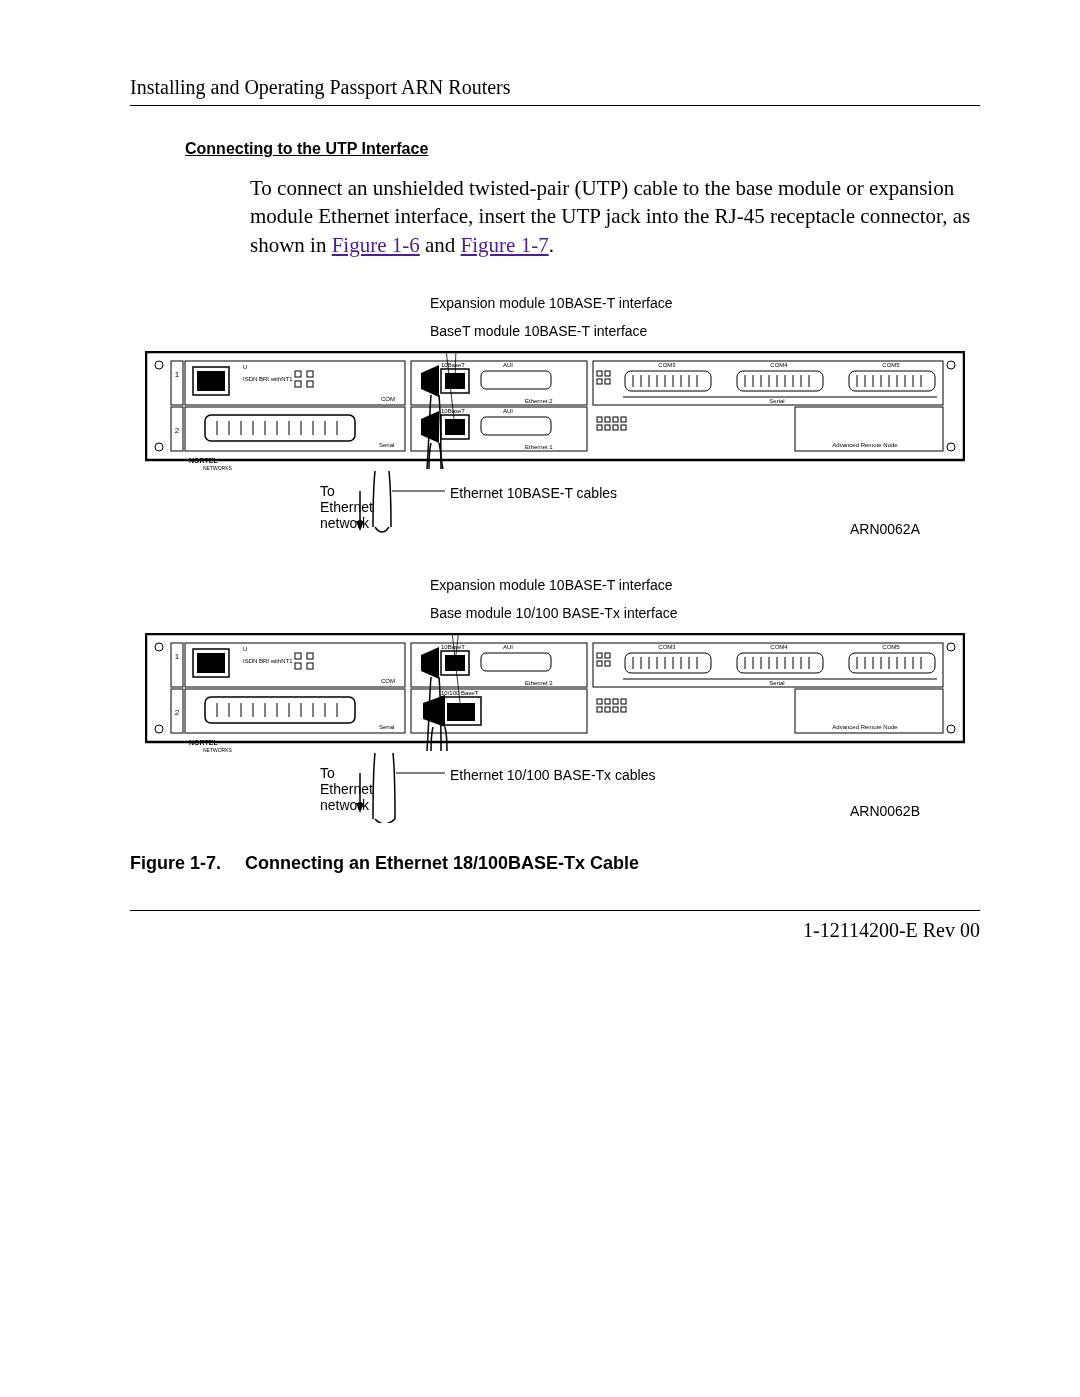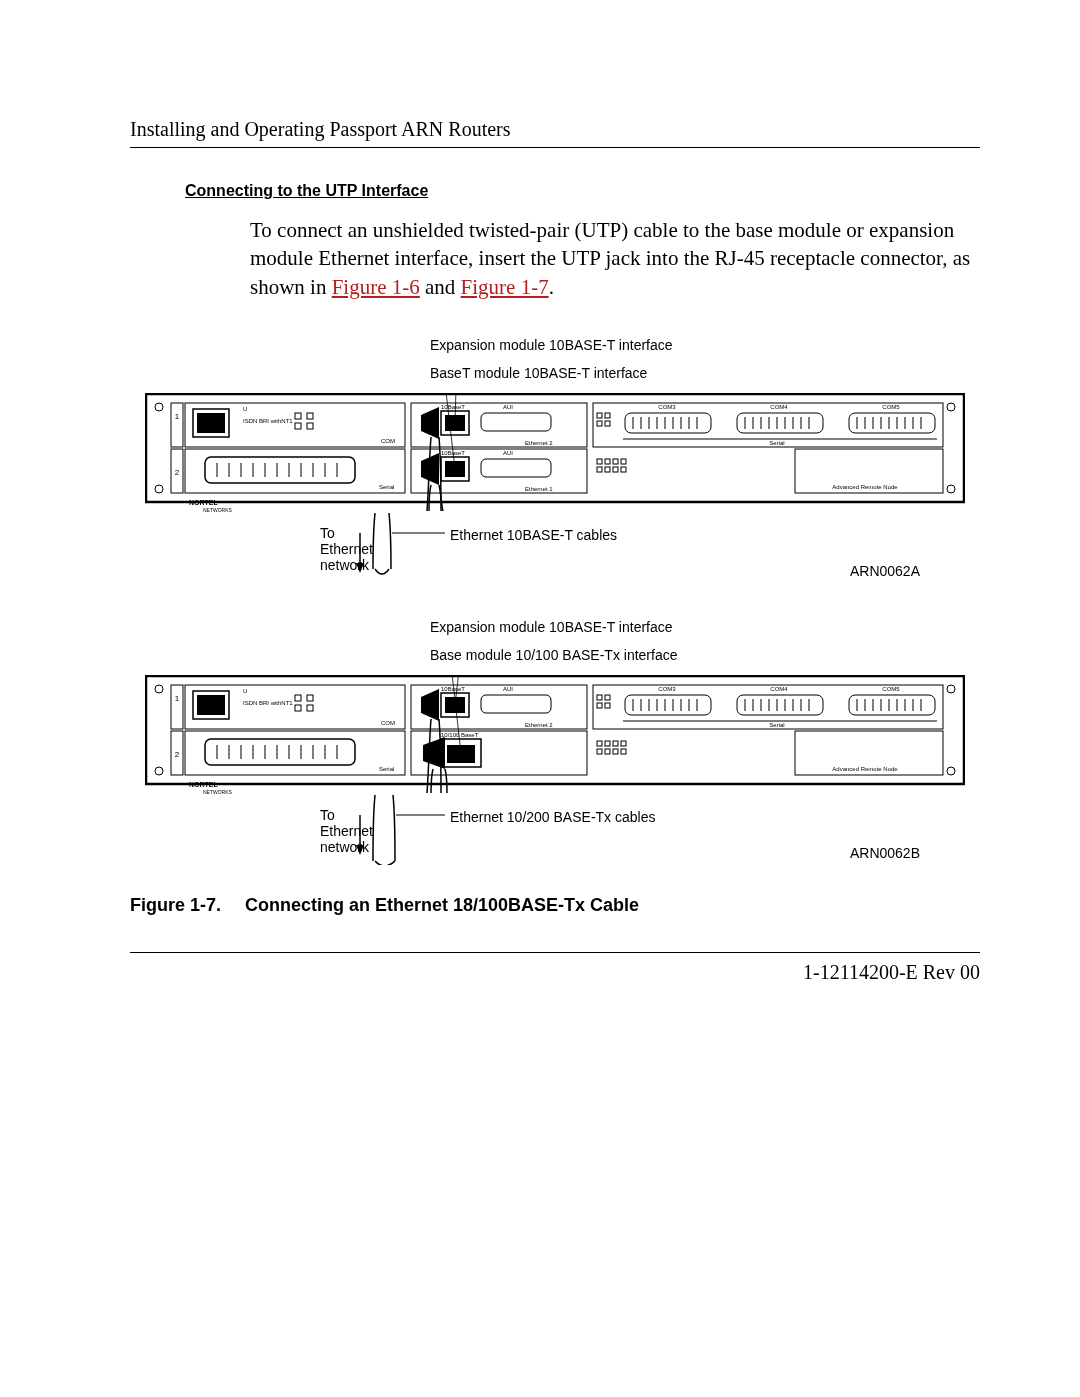--- a/index.html
+++ b/index.html
@@ -5,21 +5,21 @@
   body {
     margin: 0;
     padding: 0;
     background: #fff;
     font-family: "Times New Roman", Times, serif;
     color: #000;
     width: 1080px;
   }
   .page {
     box-sizing: border-box;
-    padding: 118px 100px 60px 130px;
+    padding: 76px 100px 60px 130px;
   }
   .header-line {
     border-bottom: 1.5px solid #000;
     padding-bottom: 6px;
     margin-bottom: 34px;
   }
   .header-title {
     font-size: 20px;
   }
   .section-heading {
@@ -28,21 +28,21 @@
     font-size: 16px;
     margin: 0 0 16px 55px;
     text-decoration: underline;
   }
   .body-text {
     font-size: 21px;
     line-height: 1.35;
     margin: 0 0 30px 120px;
   }
   .body-text a {
-    color: #b91c1c;
+    color: #4c1d95;
     text-decoration: underline;
   }
   .figure-wrap {
     margin: 4px 0 10px 0;
   }
   .callouts {
     font-family: Arial, Helvetica, sans-serif;
     font-size: 14px;
     line-height: 2.0;
     margin-left: 300px;
@@ -405,21 +405,21 @@
 Ethernet
 network</div>
       <svg width="820" height="70" style="position:absolute; left:0; top:0;">
         <path d="M 245 0 C 243 20, 243 40, 243 66" fill="none" stroke="#000" stroke-width="1.5"></path>
         <path d="M 263 0 C 265 20, 265 40, 265 66" fill="none" stroke="#000" stroke-width="1.5"></path>
         <path d="M 245 66 Q 254 76 265 66" fill="none" stroke="#000" stroke-width="1.5"></path>
         <line x1="230" y1="20" x2="230" y2="56" stroke="#000" stroke-width="1.5"></line>
         <polygon points="226,50 234,50 230,60" fill="#000"></polygon>
         <line x1="266" y1="20" x2="315" y2="20" stroke="#000"></line>
       </svg>
-      <div class="cable-label">Ethernet 10/200 BASE-Tx cables</div>
+      <div class="cable-label">Ethernet 10/100 BASE-Tx cables</div>
       <div class="arn-code">ARN0062B</div>
     </div>
 
     <div class="figure-caption">
       <span class="fig-num">Figure 1-7.</span>
       <span>Connecting an Ethernet 18/100BASE-Tx Cable</span>
     </div>
   </div>
 
   <div class="footer">

